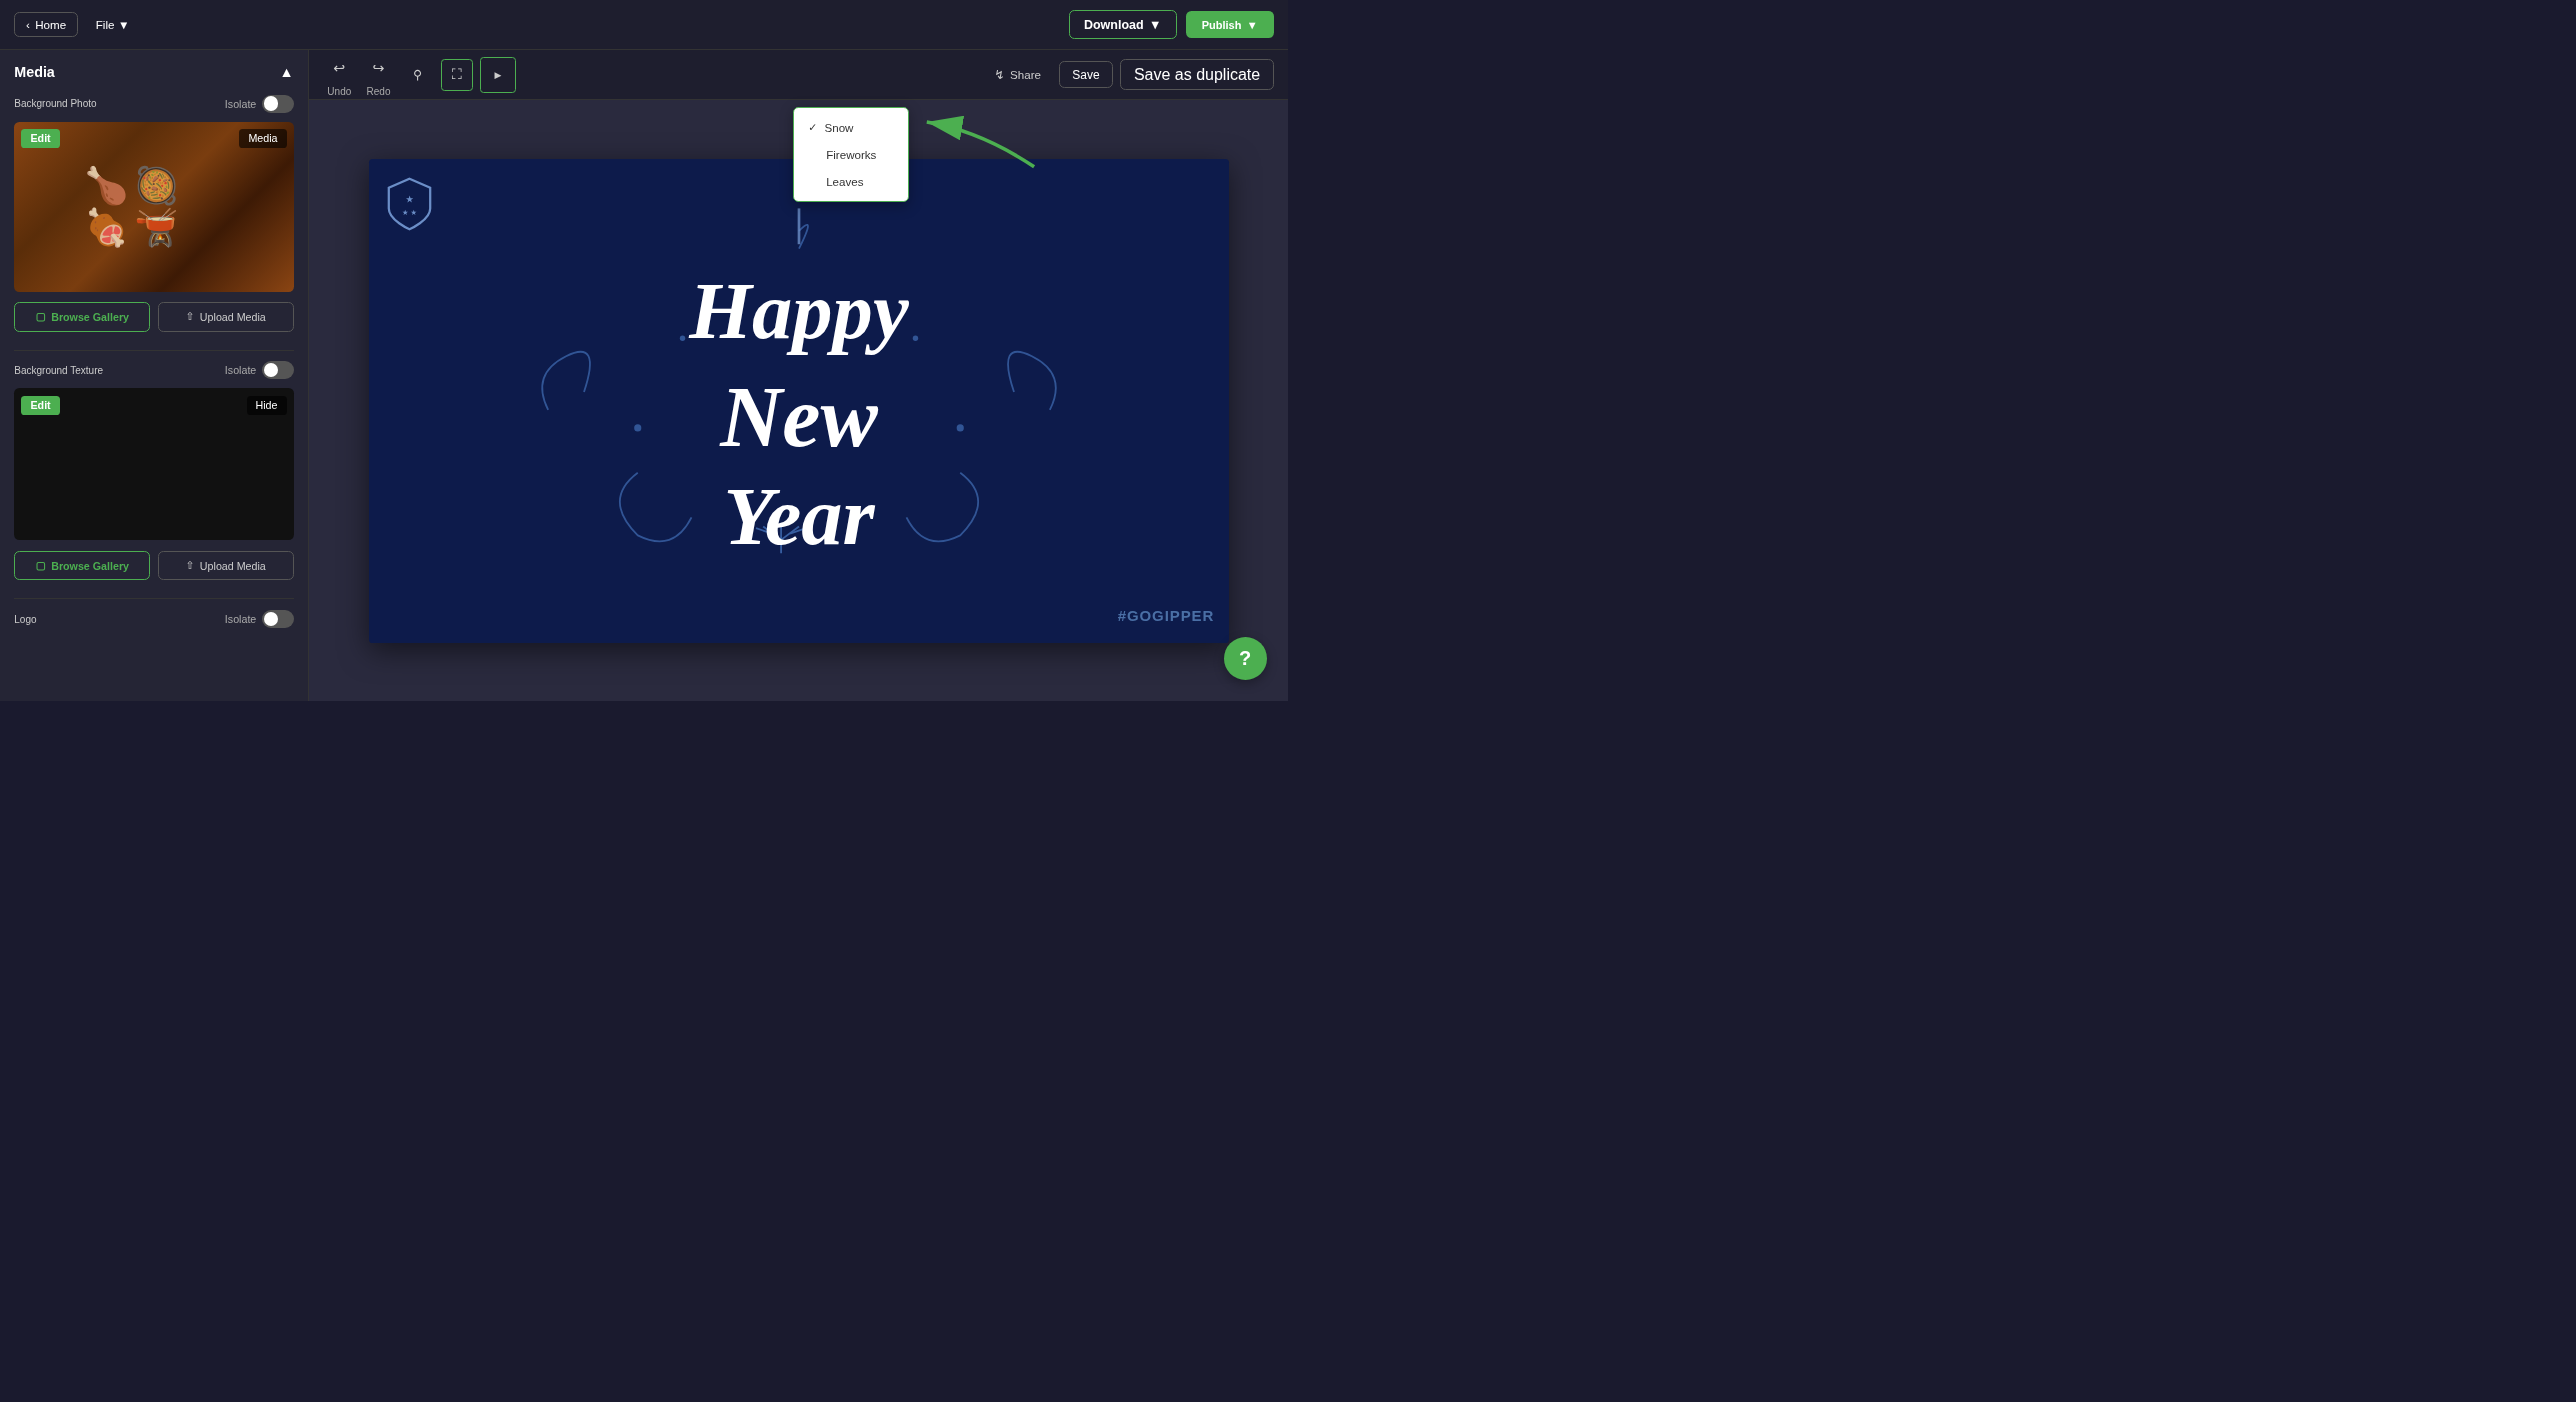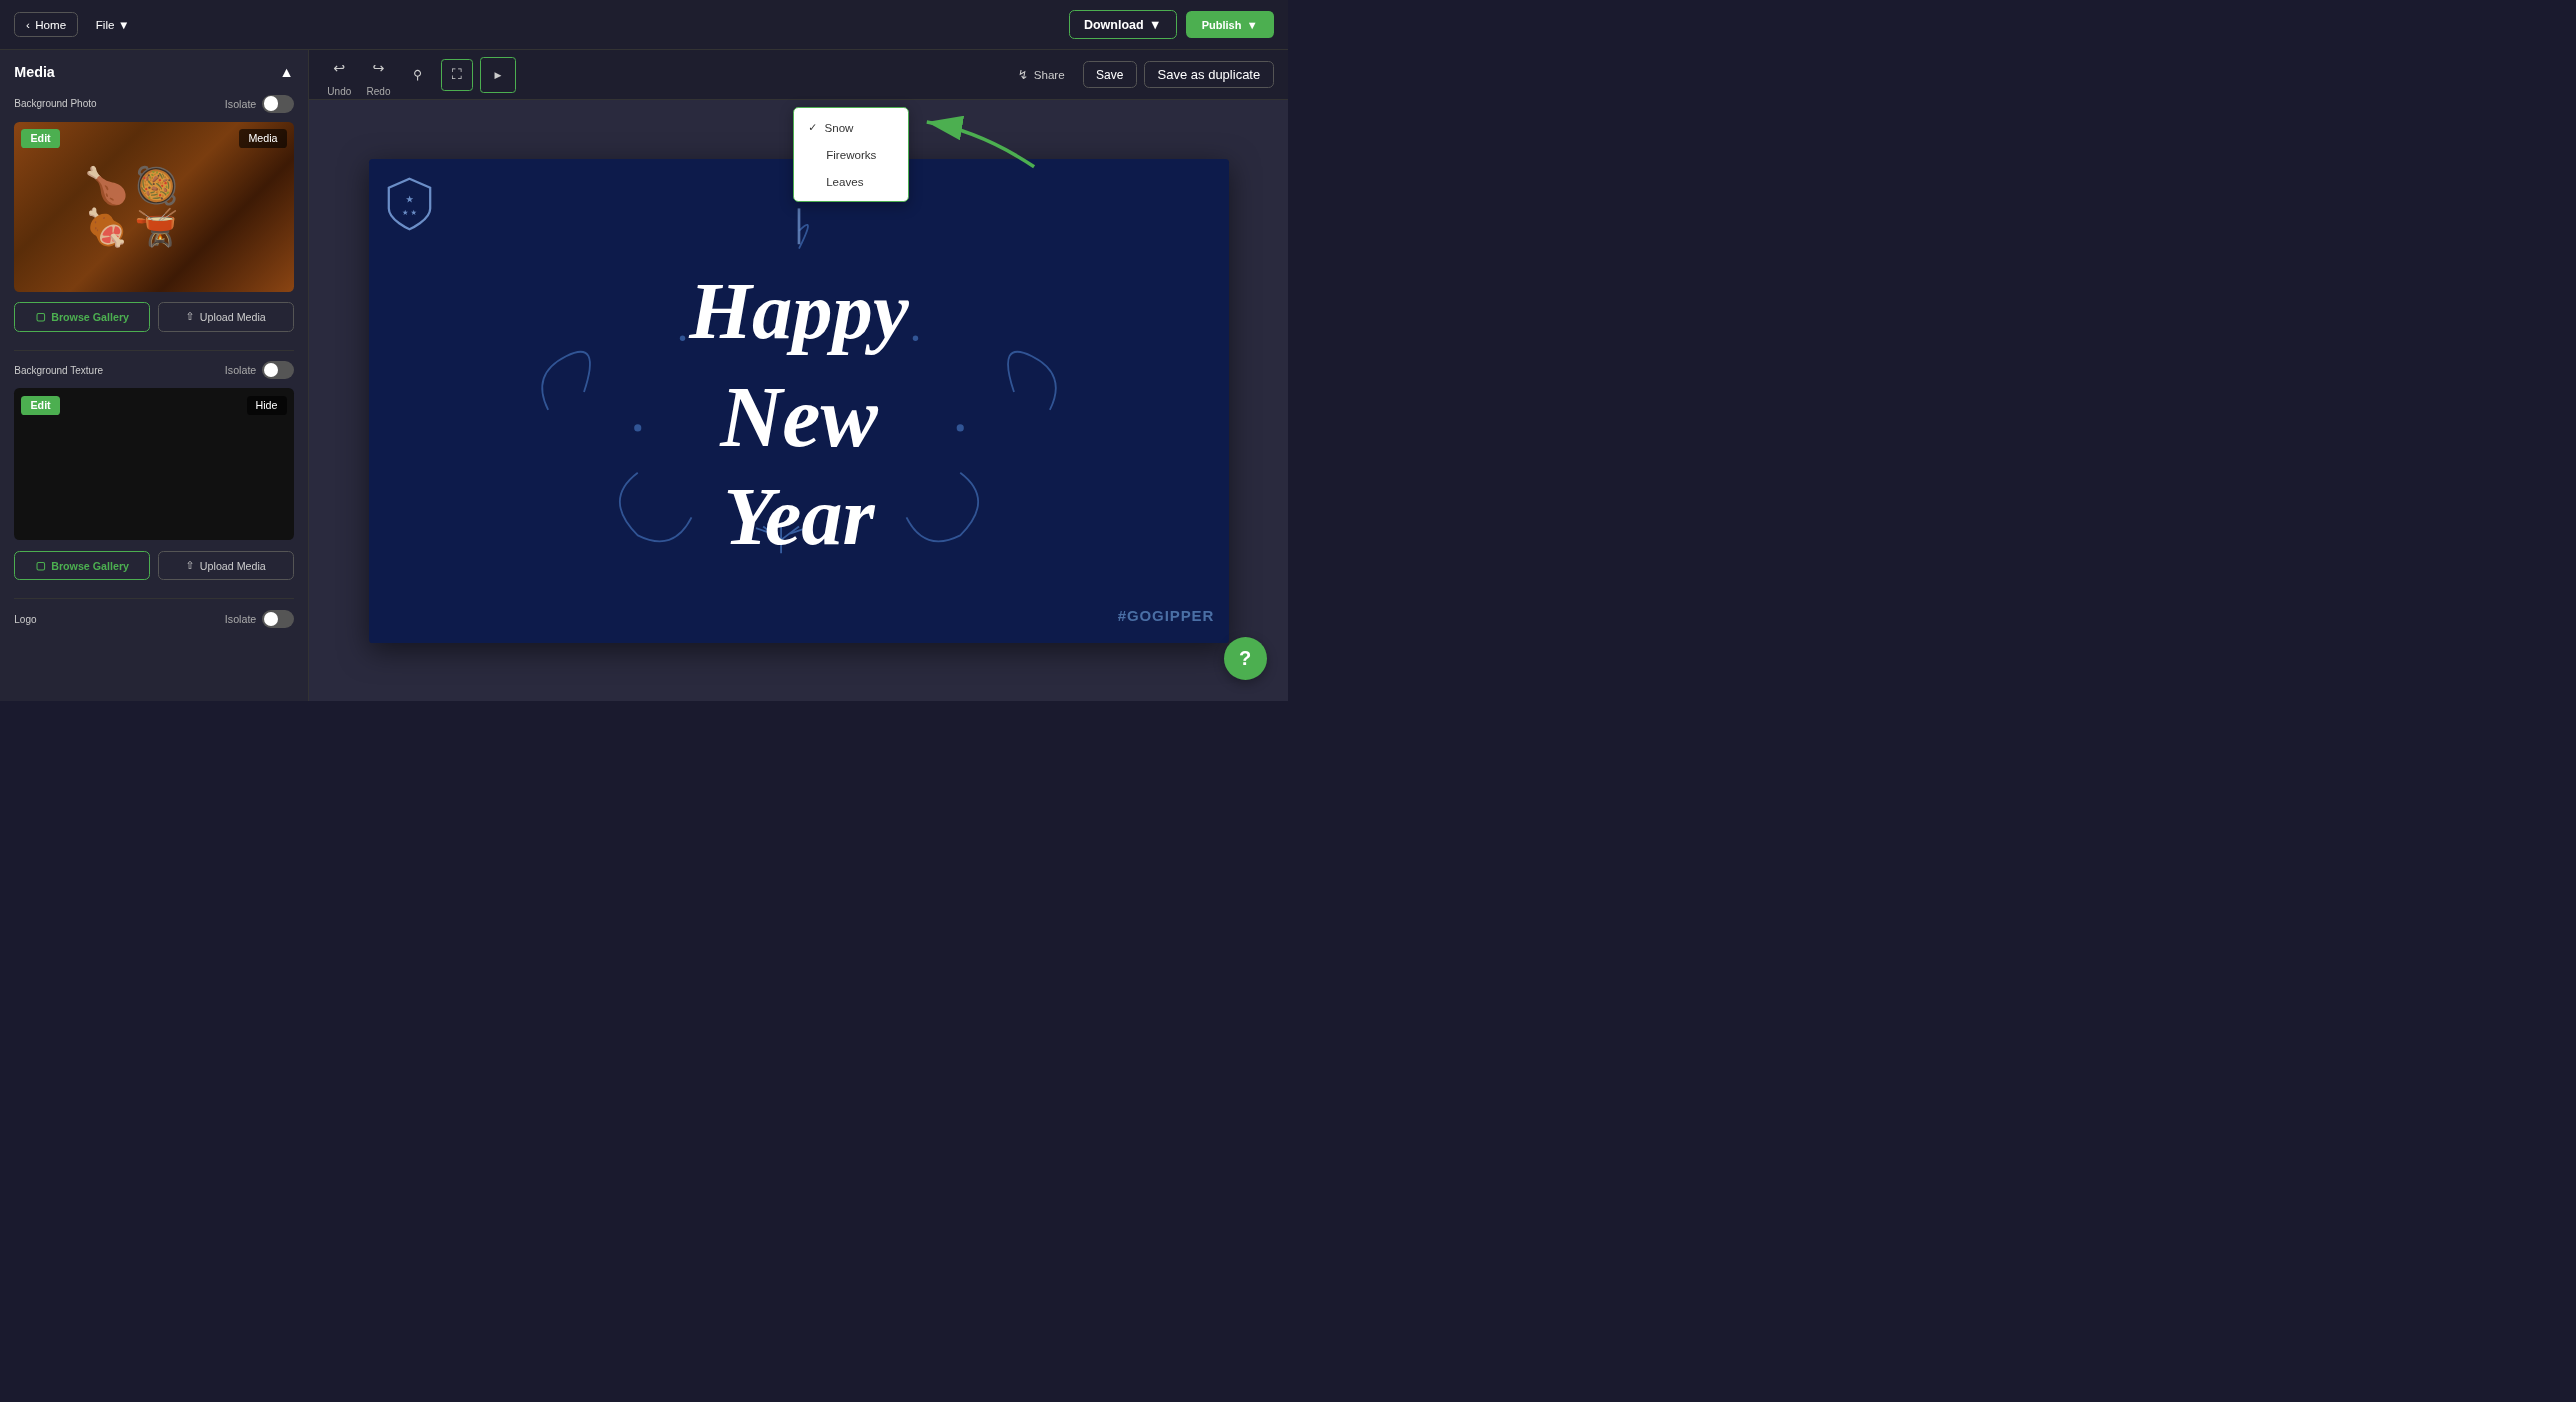--- a/index.html
+++ b/index.html
@@ -319,21 +319,21 @@
       cursor: pointer;
       font-size: 12px;
     }
     .save-dup-btn {
       background: transparent;
       border: 0.9px solid #555;
       color: #fff;
       padding: 5.4px 12.5px;
       border-radius: 5.4px;
       cursor: pointer;
-      font-size: 13px;
+      font-size: 16px;
     }
 
     
     .default-bar {
       height: 32px;
       background: #1e1e2e;
       border-bottom: 0.9px solid #333;
       display: flex;
       align-items: center;
       padding: 0 14.3px;

